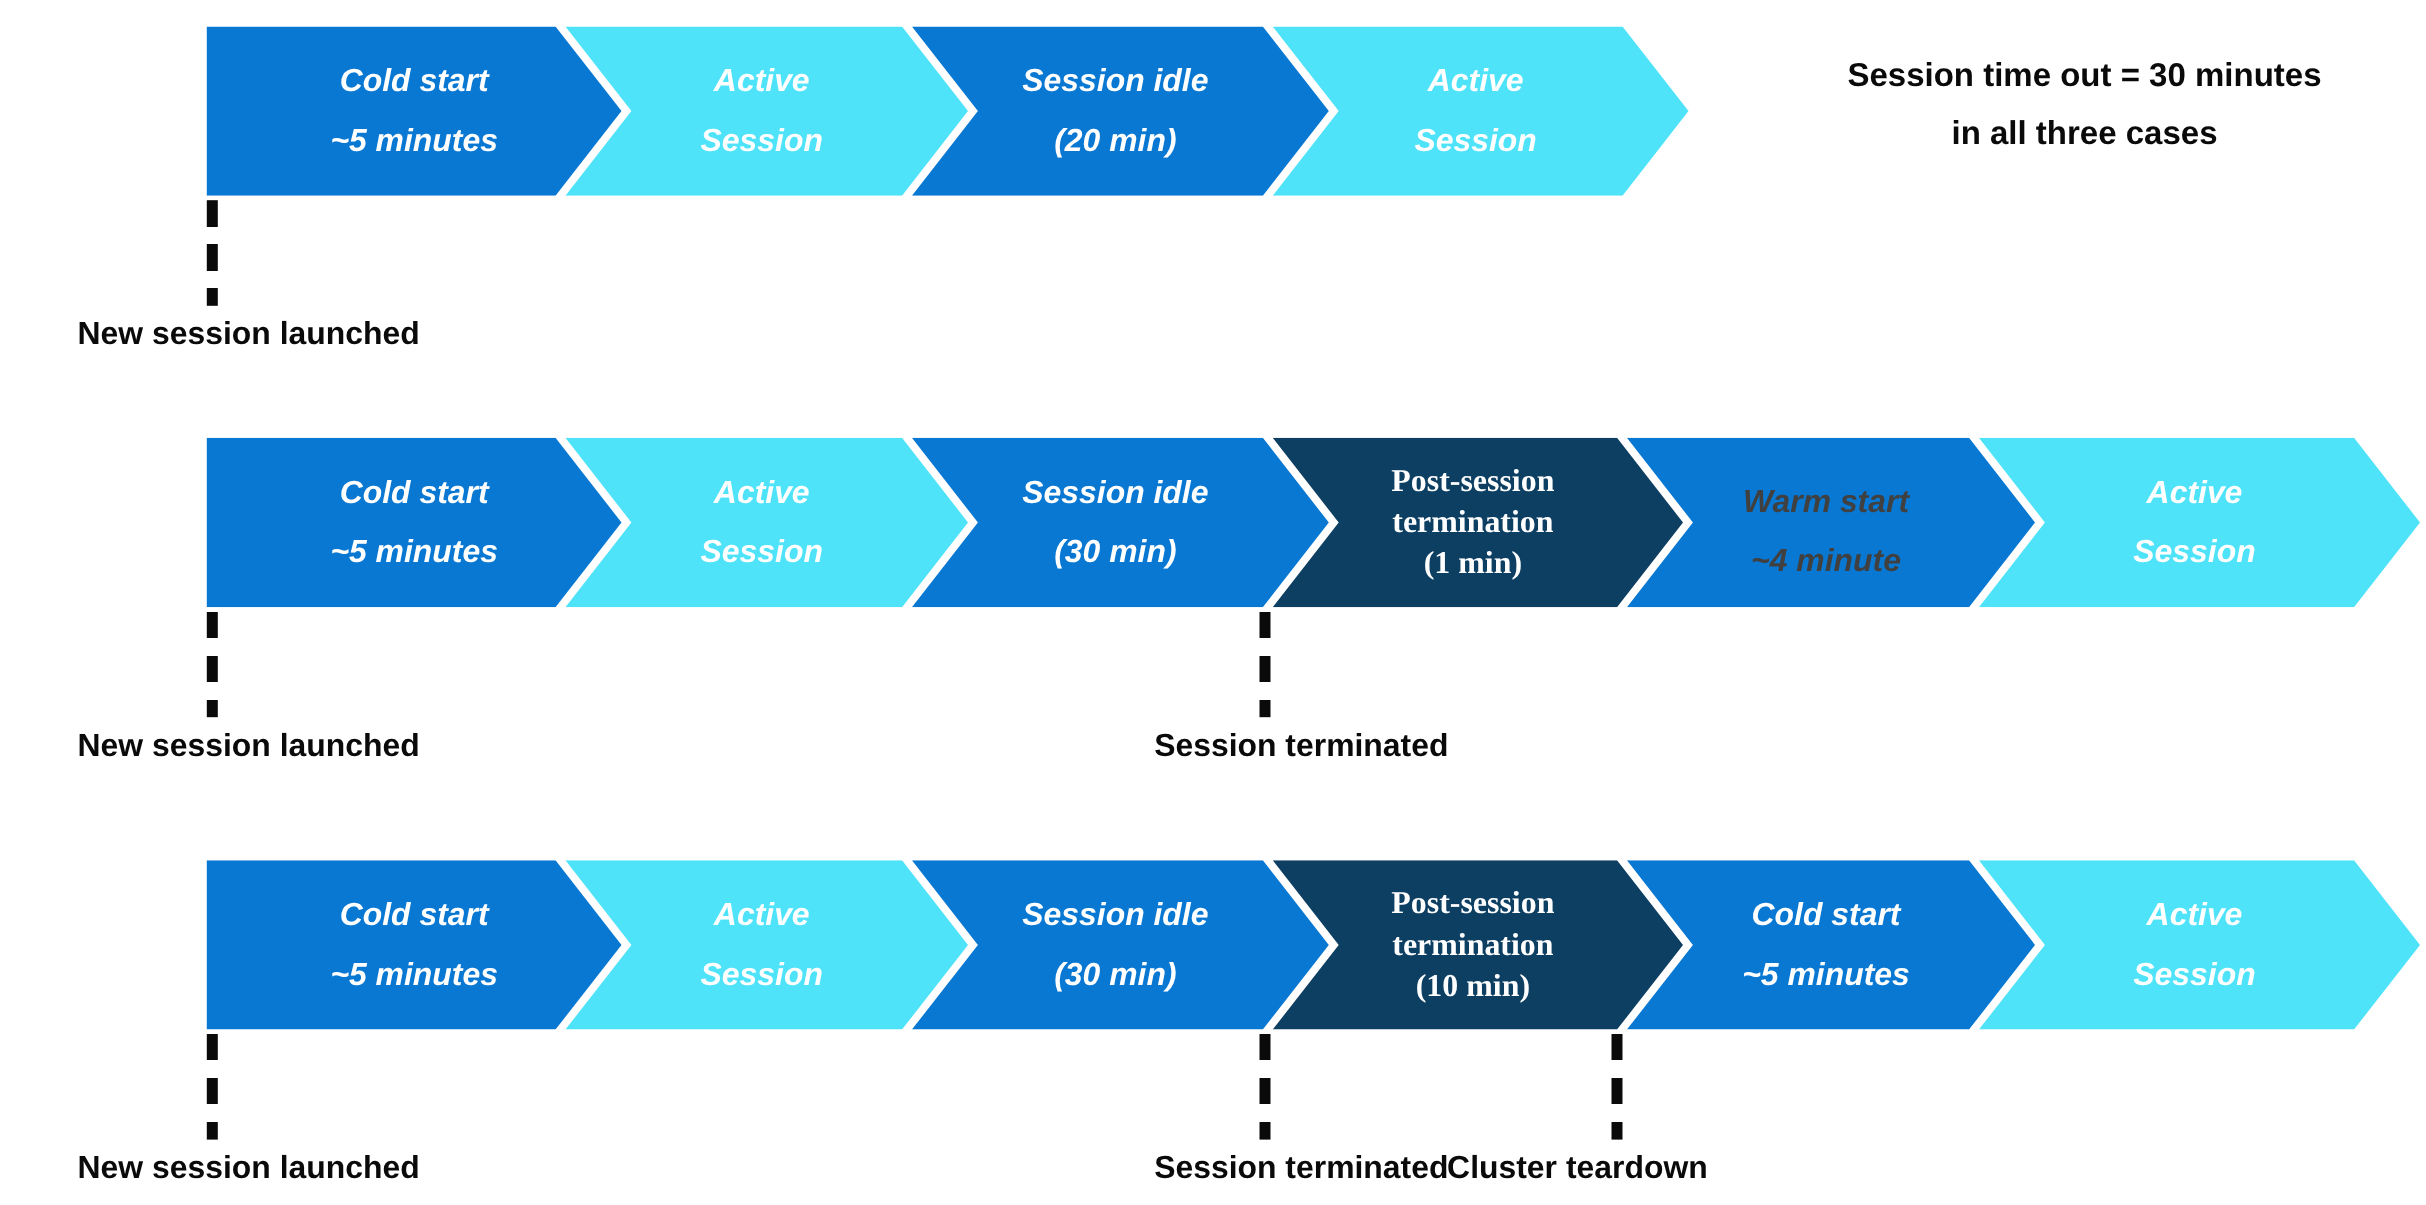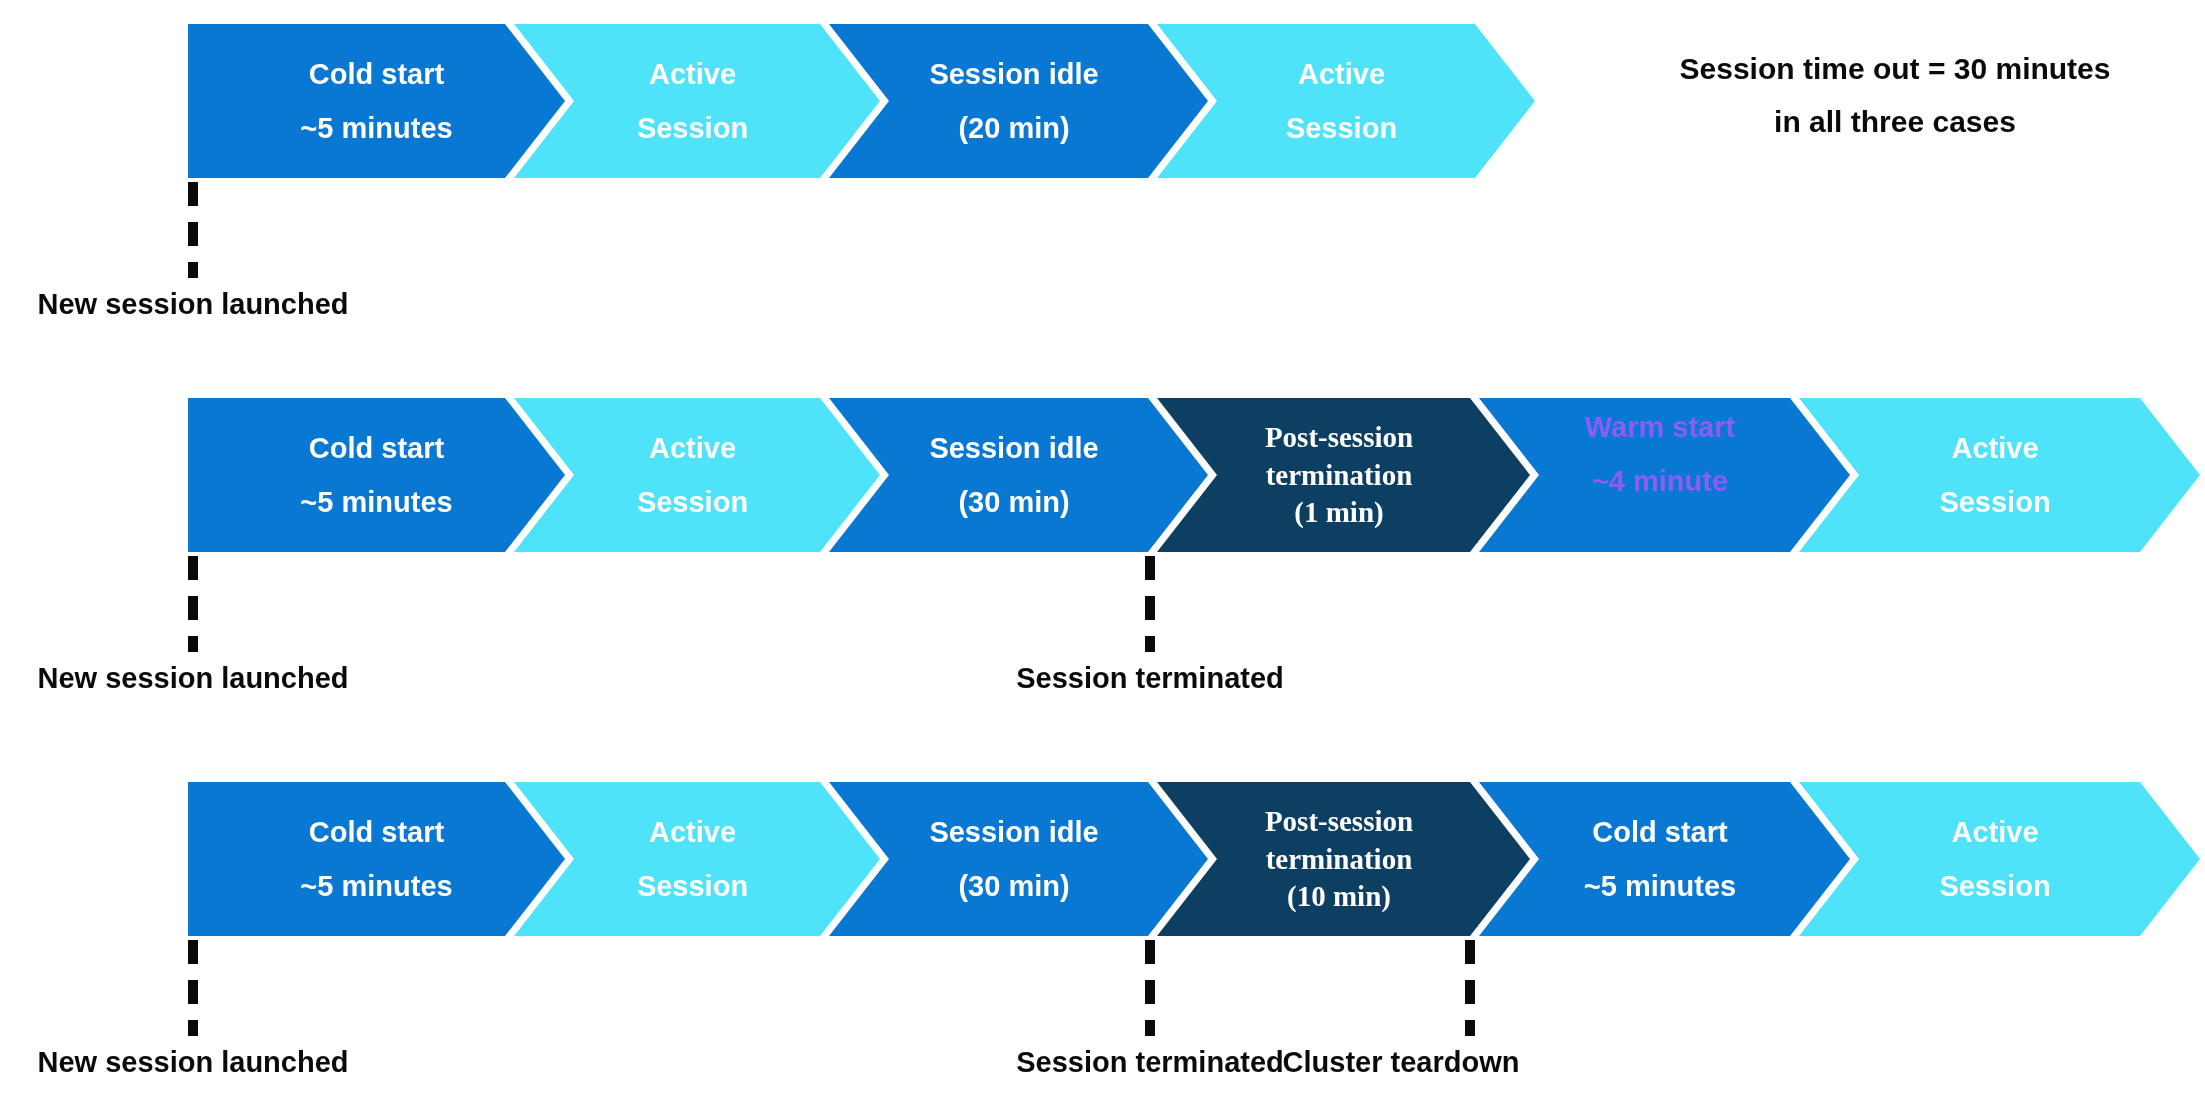--- a/index.html
+++ b/index.html
@@ -11,31 +11,31 @@
     overflow:hidden;
   }
   .row-svg{position:absolute;left:0;display:block;}
   .seg-label{
     position:absolute;
     display:flex;flex-direction:column;align-items:center;justify-content:center;
     text-align:center;
     color:#ffffff;font-weight:700;font-size:29px;line-height:1.12;
     pointer-events:none;
   }
-  .seg-label.lines-2{row-gap:21px;}
+  .seg-label.lines-2{row-gap:21px;font-style:italic;}
   .seg-label.lines-3{row-gap:5px;font-family:Liberation Serif, serif;}
   .dash-line{
     position:absolute;width:10px;
     background:repeating-linear-gradient(180deg,#0a0a0a 0 24px,transparent 24px 40px);
   }
   .marker-label{
     position:absolute;
     transform:translateX(-50%);
     white-space:nowrap;
-    font-weight:700;font-size:29px;color:#0a0a0a;
+    font-weight:700;font-size:29px;color:#0a0a0a;margin-left:33px;
   }
   .timeout-note{
     position:absolute;left:1580px;top:42px;width:630px;
     text-align:center;font-weight:700;font-size:30px;color:#0a0a0a;
     line-height:1.78;
   }
 </style>
 </head>
 <body>
 
@@ -87,21 +87,21 @@
       </div>
       <div class="seg-label lines-2" style="left: 839px; width: 350px; top: 398px; height: 154px; color: rgb(255, 255, 255);">
         <div>Session idle</div>
         <div>(30 min)</div>
       </div>
       <div class="seg-label lines-3" style="left: 1164px; width: 350px; top: 398px; height: 154px; color: rgb(255, 255, 255);">
         <div>Post-session</div>
         <div>termination</div>
         <div>(1 min)</div>
       </div>
-      <div class="seg-label lines-2" style="left: 1485px; width: 350px; top: 392px; height: 124px; color: #8b5cf6;">
+      <div class="seg-label lines-2" style="left: 1485px; width: 350px; top: 421px; height: 124px; color: #404040;">
         <div>Warm start</div>
         <div>~4 minute</div>
       </div>
       <div class="seg-label lines-2" style="left: 1820px; width: 350px; top: 398px; height: 154px; color: rgb(255, 255, 255);">
         <div>Active</div>
         <div>Session</div>
       </div>
       <div class="dash-line" style="left: 188px; top: 556px; height: 96px;"></div>
       <div class="marker-label" style="left: 193px; top: 662px; color: rgb(10, 10, 10);">New session launched</div>
       <div class="dash-line" style="left: 1145px; top: 556px; height: 96px;"></div>

